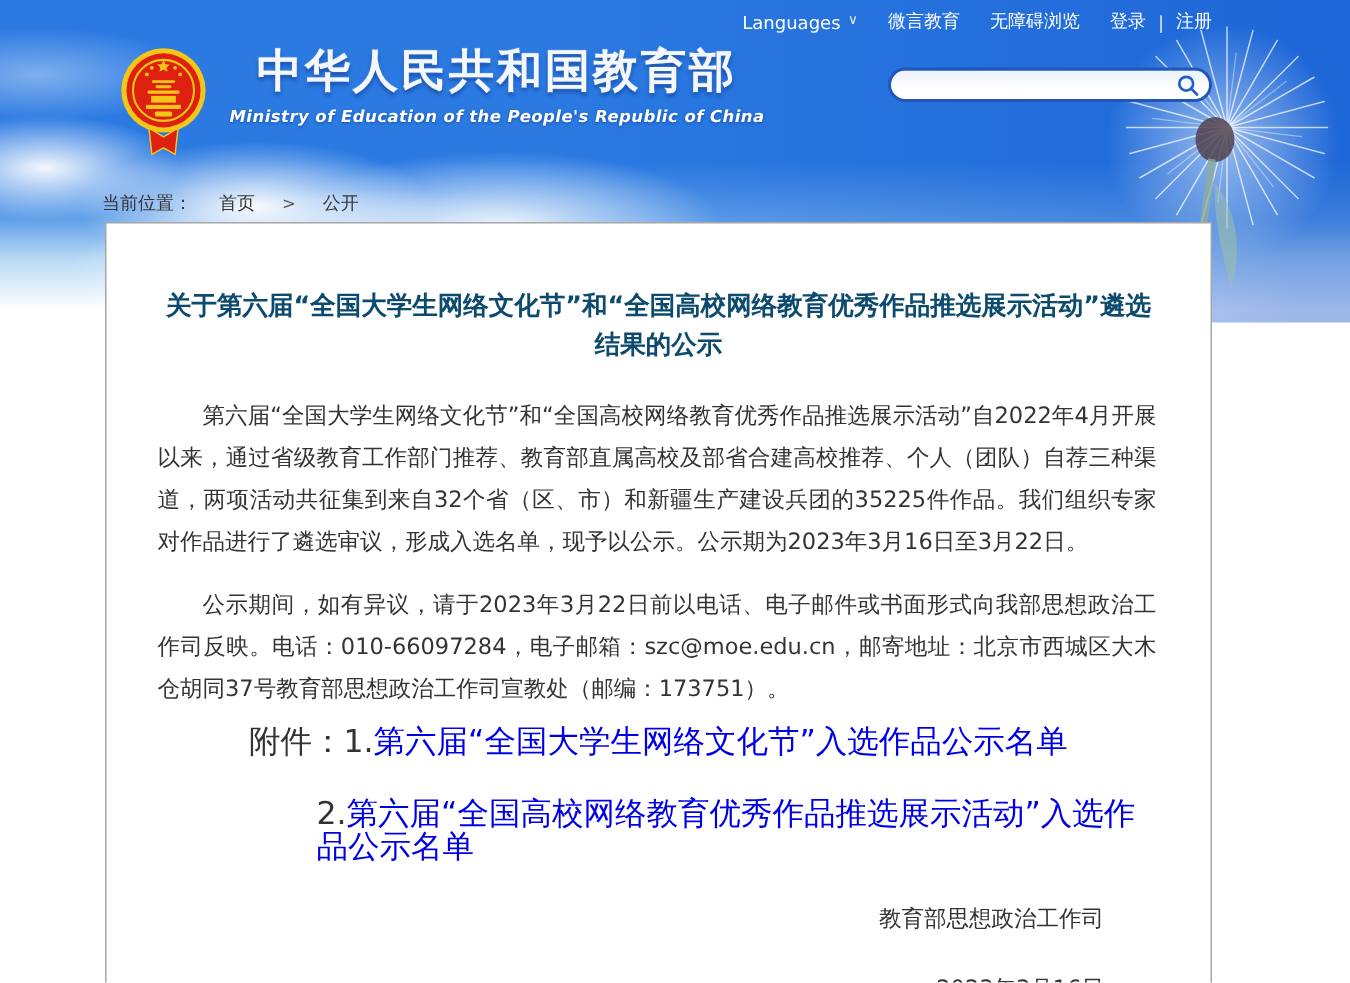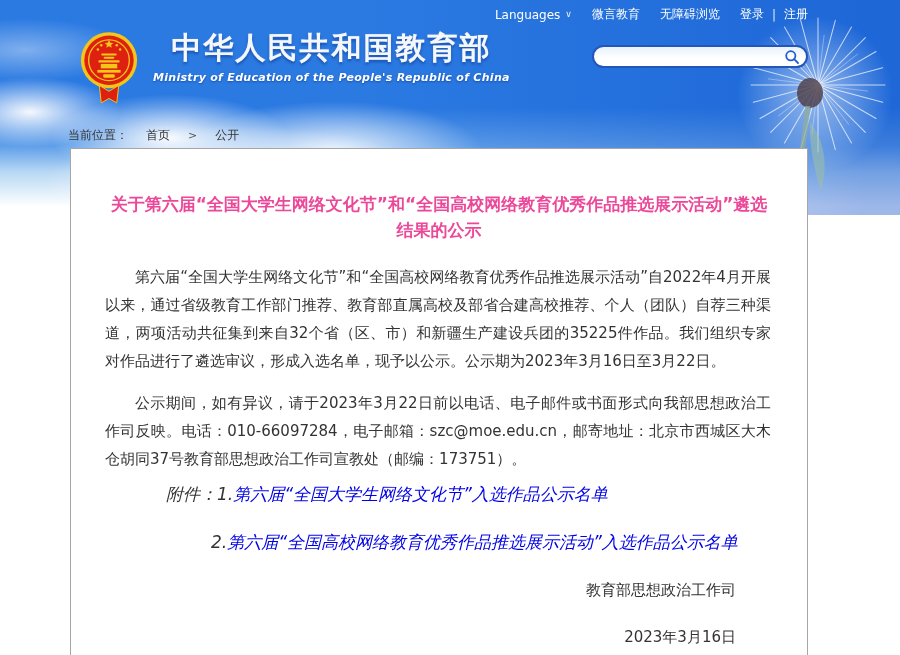--- a/index.html
+++ b/index.html
@@ -78,29 +78,29 @@
   .bc-sep { color:#555; font-size:11px; }
 
   
   .panel {
     position:absolute; left:70px; top:148px; width:738px; height:540px;
     background:#ffffff; border:1px solid #a6a6a6; border-bottom:none;
     padding:42px 36px 0 34px;
   }
   .doc-title {
     width:668px; margin:0 auto; text-align:center;
-    font-size:17px; font-weight:bold; color:#ec4899; line-height:26px;
+    font-size:17px; font-weight:bold; color:#0c4a6e; line-height:26px;
   }
   .para {
     font-size:15px; line-height:28px; color:#333;
     text-indent:2em; text-align:justify; margin:0;
   }
   .para-1 { margin-top:20px; }
   .para-2 { margin-top:14px; }
-  .attachments { margin-top:10px; font-size:17px; color:#333; line-height:22px;font-style:italic; }
+  .attachments { margin-top:10px; font-size:21px; color:#333; line-height:22px; }
   .att-line-1 { margin-left:61px; }
   .att-line-2 { margin-left:106px; margin-top:26px; }
   .att-label, .att-prefix { color:#333; }
   .att-link { color:#0000e6; text-decoration:none; cursor:pointer; }
   .sign-block { margin-top:26px; text-align:right; padding-right:35px; font-size:15px; color:#333; line-height:22px; }
   .doc-date { margin-top:25px; }
 </style>
 </head>
 <body>
 

